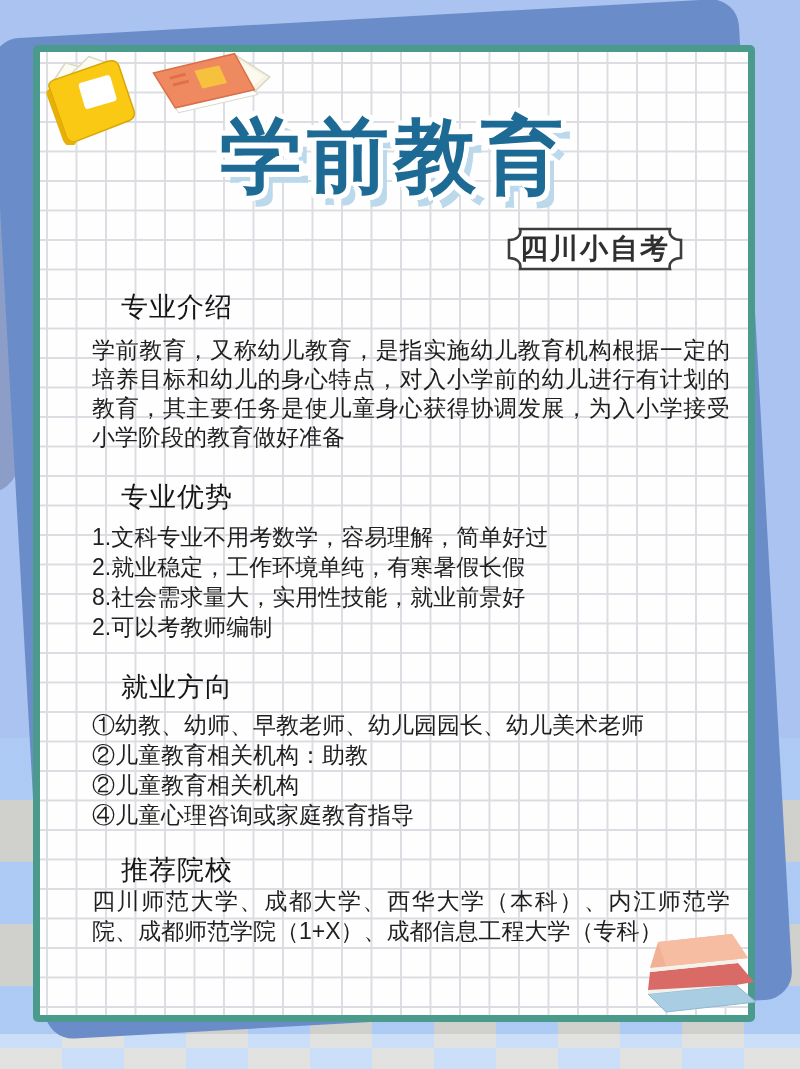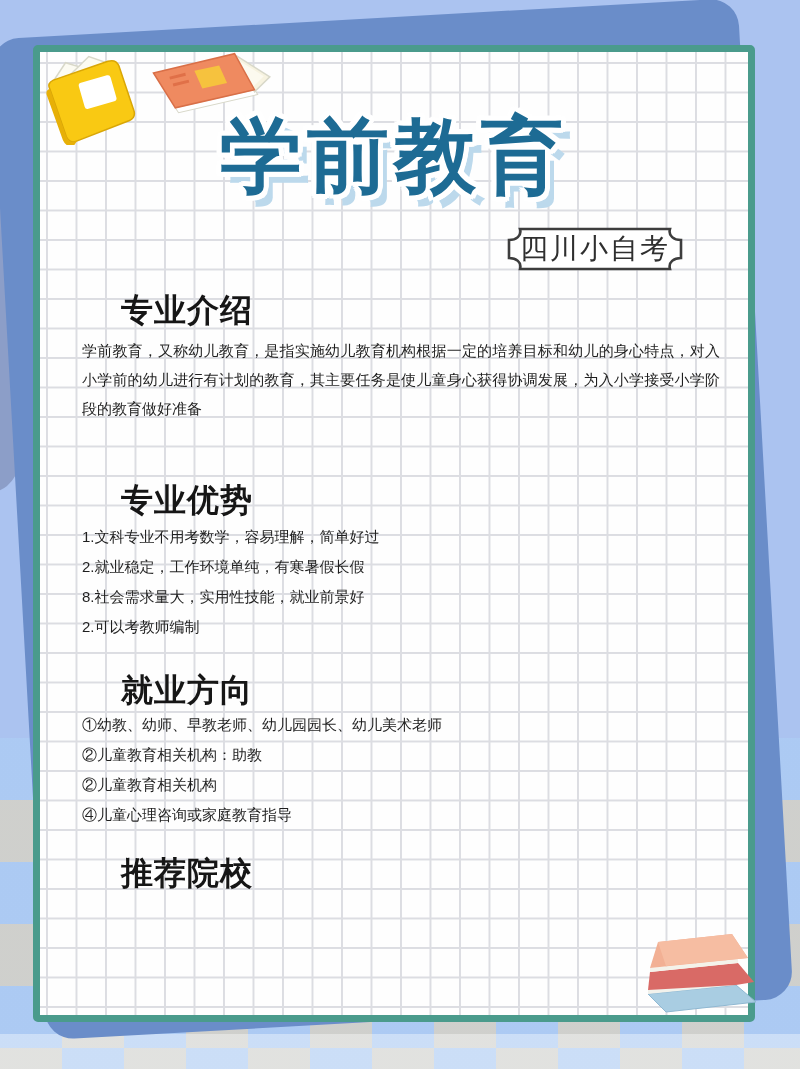--- a/index.html
+++ b/index.html
@@ -46,42 +46,42 @@
       -4px -4px 0 #fff,4px -4px 0 #fff,-4px 4px 0 #fff,4px 4px 0 #fff,
       -2px -5px 0 #fff,2px 5px 0 #fff,-5px 2px 0 #fff,5px -2px 0 #fff,
       9px 11px 0 #bcd9ec;
   }
   
   .badge{position:absolute;left:465px;top:174px;width:180px;height:46px;}
   .badge svg{position:absolute;left:0;top:0;}
   .badge .badge-text{
     position:absolute;left:0;top:0;width:100%;height:100%;
     display:flex;align-items:center;justify-content:center;
-    font-size:28px;font-weight:400;color:#2f2f2f;letter-spacing:2px;text-align:center;
+    font-size:28px;font-weight:700;color:#2f2f2f;letter-spacing:2px;text-align:center;
   }
   
   .pill{
     position:absolute;left:57px;display:inline-block;
-    padding:9px 24px;font-size:32px;font-weight:700;color:#161616;
+    padding:9px 24px;font-size:27px;font-weight:400;color:#161616;
     letter-spacing:1px;white-space:nowrap;
   }
   .pill::before{
     content:"";position:absolute;inset:0;z-index:-1;
     border:4px solid var(--c);border-radius:30px;
     transform:rotate(-2deg);
   }
   .pill::after{
     content:"";position:absolute;left:-5px;right:3px;top:4px;bottom:-6px;z-index:-1;
     border:4px solid var(--c);border-radius:30px;
     transform:rotate(-1deg);
   }
   
   .para,.list{
-    position:absolute;left:42px;width:638px;color:#1f1f1f;
-    font-size:15px;line-height:29px;text-align:justify;
+    position:absolute;left:52px;width:638px;color:#1f1f1f;
+    font-size:23px;line-height:29px;text-align:justify;
   }
   .list .line{line-height:30px;white-space:nowrap;}
   .p2{line-height:30px;}
   
   .art{position:absolute;}
   .art-open-book{left:36px;top:50px;}
   .art-notebook{left:140px;top:46px;}
   .art-book-stack{left:636px;top:916px;}
 </style>
 </head>
@@ -126,20 +126,21 @@
     <div class="list" style="top:658px">
       <div class="line">①幼教、幼师、早教老师、幼儿园园长、幼儿美术老师</div>
       <div class="line">②儿童教育相关机构：助教</div>
       <div class="line">②儿童教育相关机构</div>
       <div class="line">④儿童心理咨询或家庭教育指导</div>
     </div>
 
     <div class="pill" style="top: 791px; --c: #abcbe9;">
       <span>推荐院校</span>
     </div>
+    <div class="para p2" style="top:834px">四川师范大学、成都大学、西华大学（本科）、内江师范学院、成都师范学院（1+X）、成都信息工程大学（专科）</div>
 
   </div>
 
   <div class="art art-open-book">
     <svg width="108" height="95" viewBox="0 0 108 95">
       <g transform="rotate(-10 54 48)">
         <path d="M18,28 L36,9 L56,19 L40,34 Z" fill="#fcfbf2" stroke="#d8d8c9" stroke-width="1.5"></path>
         <path d="M38,22 L60,7 L76,16 L56,30 Z" fill="#fcfbf2" stroke="#d8d8c9" stroke-width="1.5"></path>
         <path d="M16,32 Q14,26 21,24 L78,15 Q86,14 88,21 L95,68 Q96,75 89,77 L34,88 Q26,90 24,82 Z" fill="#f9c913" stroke="#d9a606" stroke-width="1.5"></path>
         <path d="M16,32 L24,82 Q26,90 34,88 L30,92 Q22,93 20,85 L12,38 Q11,33 16,32 Z" fill="#e7b007"></path>

